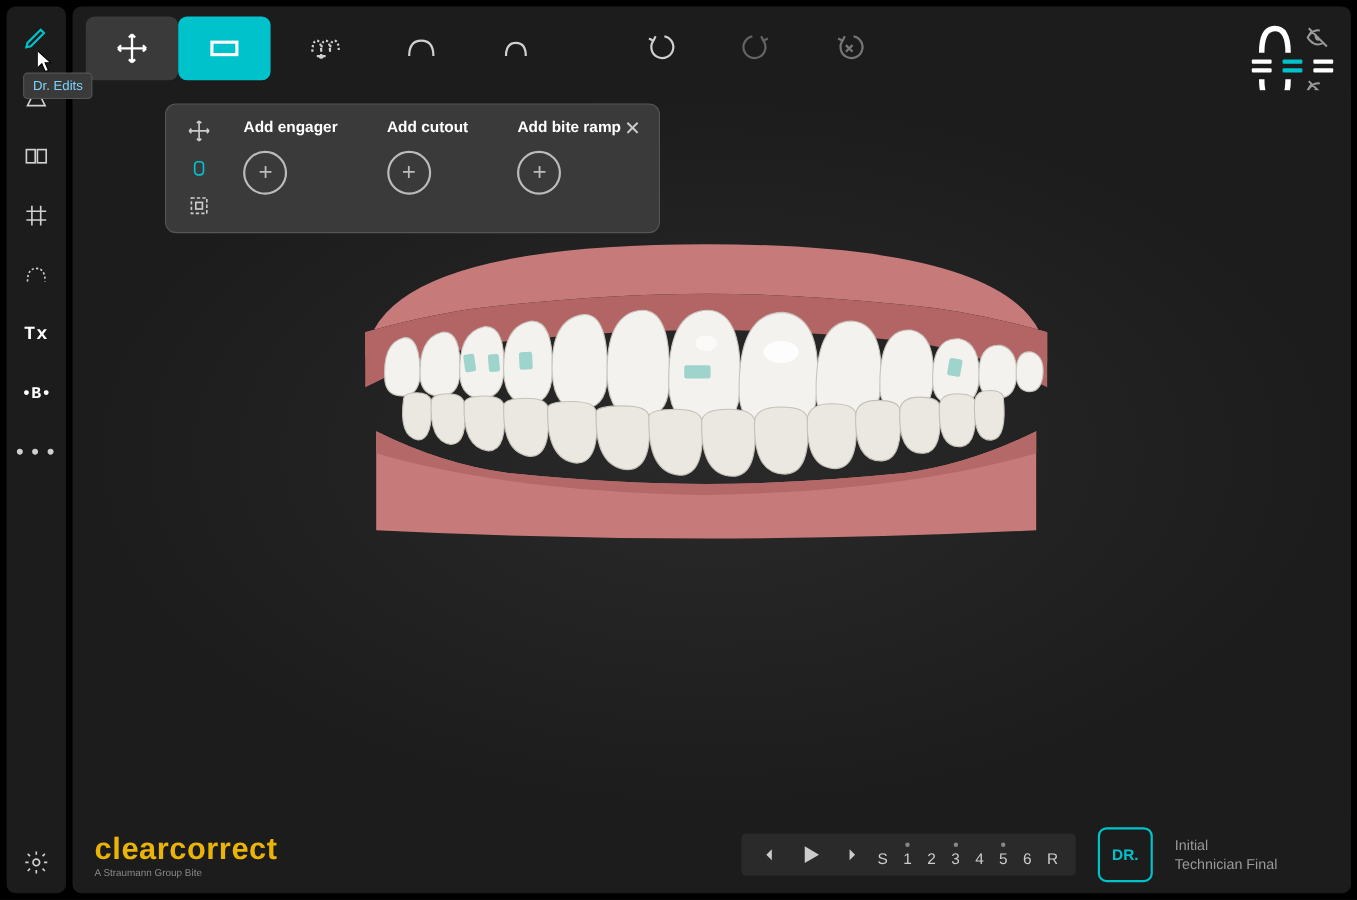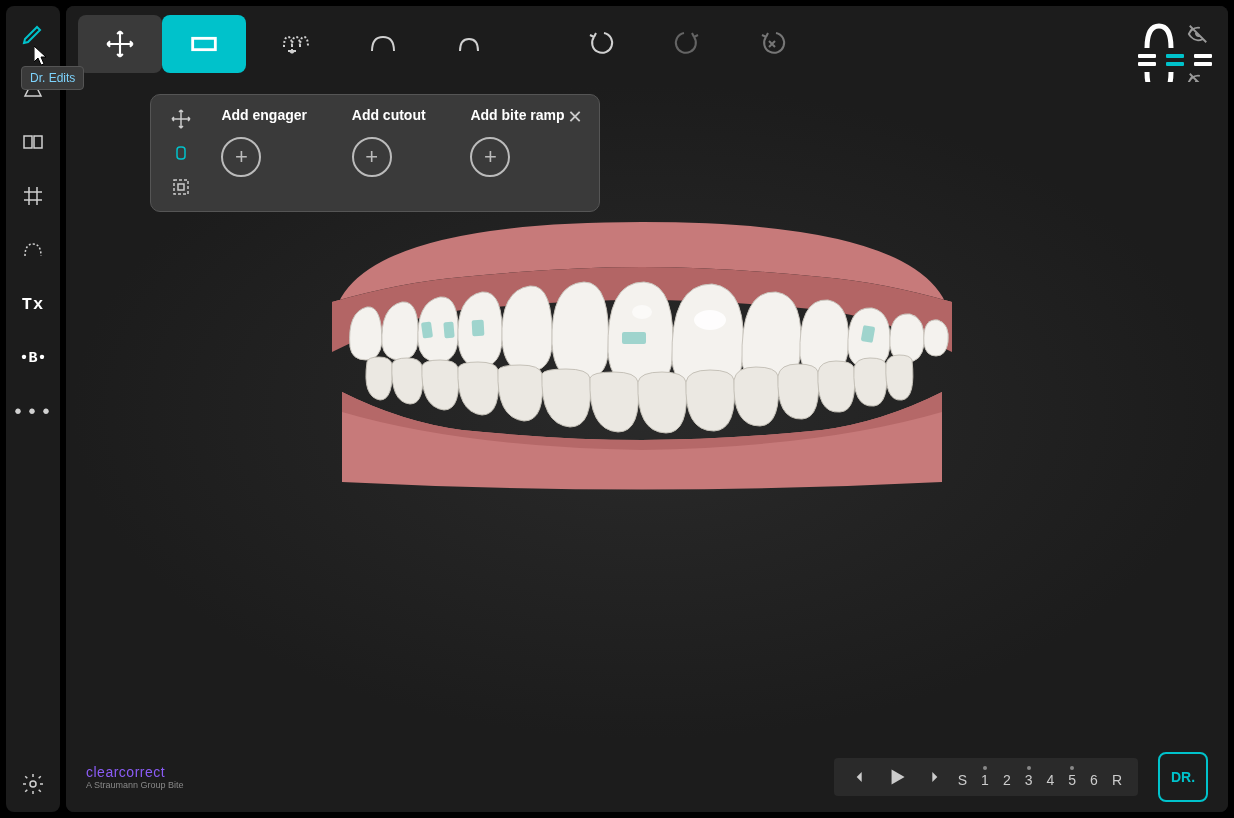--- a/index.html
+++ b/index.html
@@ -42,21 +42,21 @@
 .panel-cols { flex:1; display:flex; justify-content:space-around; }
 .panel-col { display:flex; flex-direction:column; align-items:flex-start; gap:14px; }
 .panel-col-label { font-size:14px; font-weight:600; color:#fff; }
 .plus-btn { width:40px; height:40px; border:2px solid #bbb; border-radius:50%; display:flex; align-items:center; justify-content:center; color:#bbb; font-size:22px; cursor:pointer; }
 .panel-close { position:absolute; right:12px; top:10px; color:#ccc; font-size:18px; cursor:pointer; width:24px; height:24px; display:flex; align-items:center; justify-content:center; }
 .viewport { flex:1; position:relative; background:radial-gradient(ellipse at center, #2a2a2a 0%, #1c1c1c 70%); display:flex; align-items:center; justify-content:center; }
 .teeth-container { width:640px; height:280px; position:relative; margin-top:-120px; margin-left:-10px;}
 .teeth-svg { width:100%; height:100%; }
 .bottom-bar { height:70px; display:flex; align-items:center; padding:0 20px; gap:20px; background:#1c1c1c; }
 .brand { display:flex; flex-direction:column; margin-right:auto; }
-.brand-name { font-size:14px; font-weight:400; color:#8b5cf6; letter-spacing:0.5px; }
+.brand-name { font-size:28px; font-weight:700; color:#eab308; letter-spacing:0.5px; }
 .brand-sub { font-size:9px; color:#888; }
 .timeline { display:flex; align-items:center; background:#2a2a2a; border-radius:4px; padding:6px 16px; gap:14px; }
 .nav-btn { color:#ccc; cursor:pointer; display:flex; align-items:center;}
 .nav-btn svg { width:20px; height:20px; fill:#ccc; }
 .play-btn svg { width:26px; height:26px; fill:#ccc;}
 .steps { display:flex; gap:14px; align-items:flex-end; }
 .step { display:flex; flex-direction:column; align-items:center; gap:2px; cursor:pointer; }
 .step-dot { width:4px; height:4px; background:#888; border-radius:50%; visibility:hidden;}
 .step.dotted .step-dot { visibility:visible;}
 .step-label { font-size:14px; color:#ccc; font-weight:500;}
@@ -353,15 +353,19 @@
               <div class="step-dot"></div>
               <div class="step-label">6</div>
             </div>
             <div class="step">
               <div class="step-dot"></div>
               <div class="step-label">R</div>
             </div>
           </div>
       </div>
       <div class="dr-btn">DR.</div>
+      <div class="labels-col">
+        <span>Initial</span>
+        <span>Technician Final</span>
+      </div>
     </div>
   </div>
 </div>
 
 </body></html>

